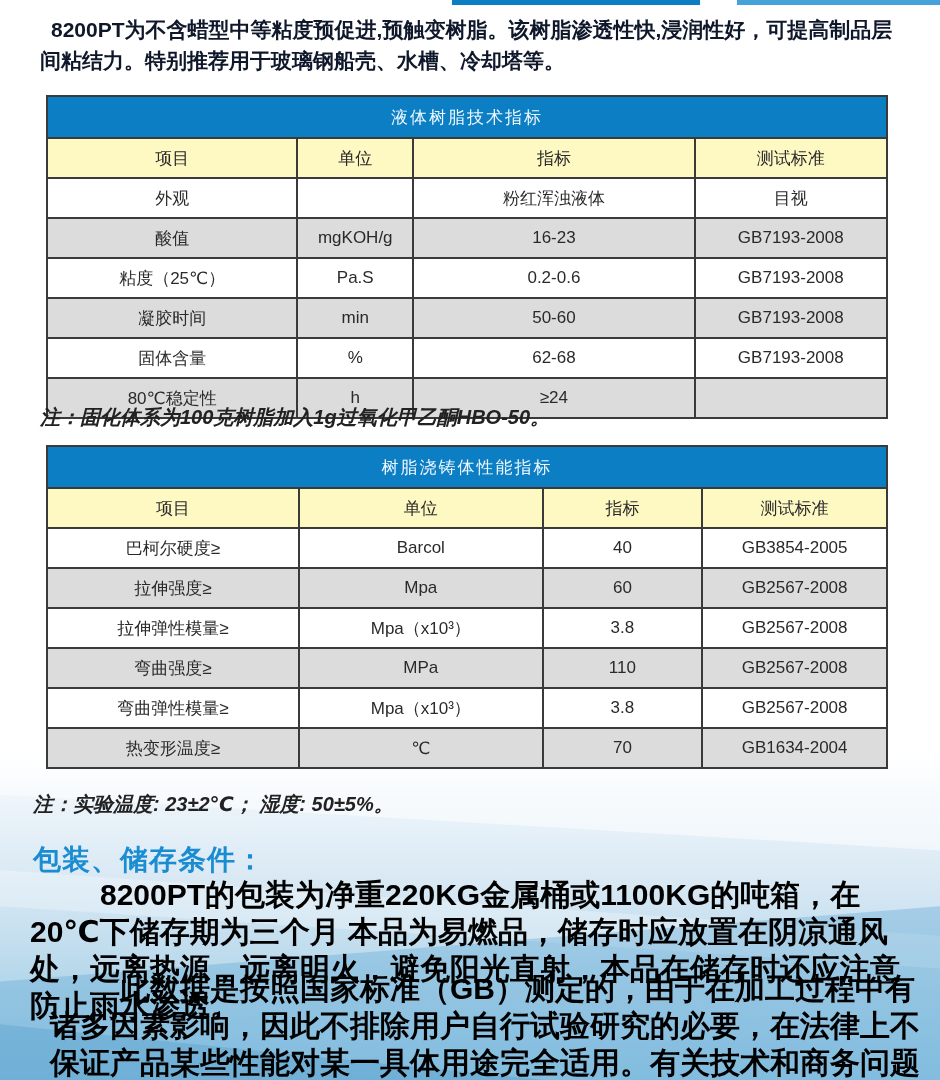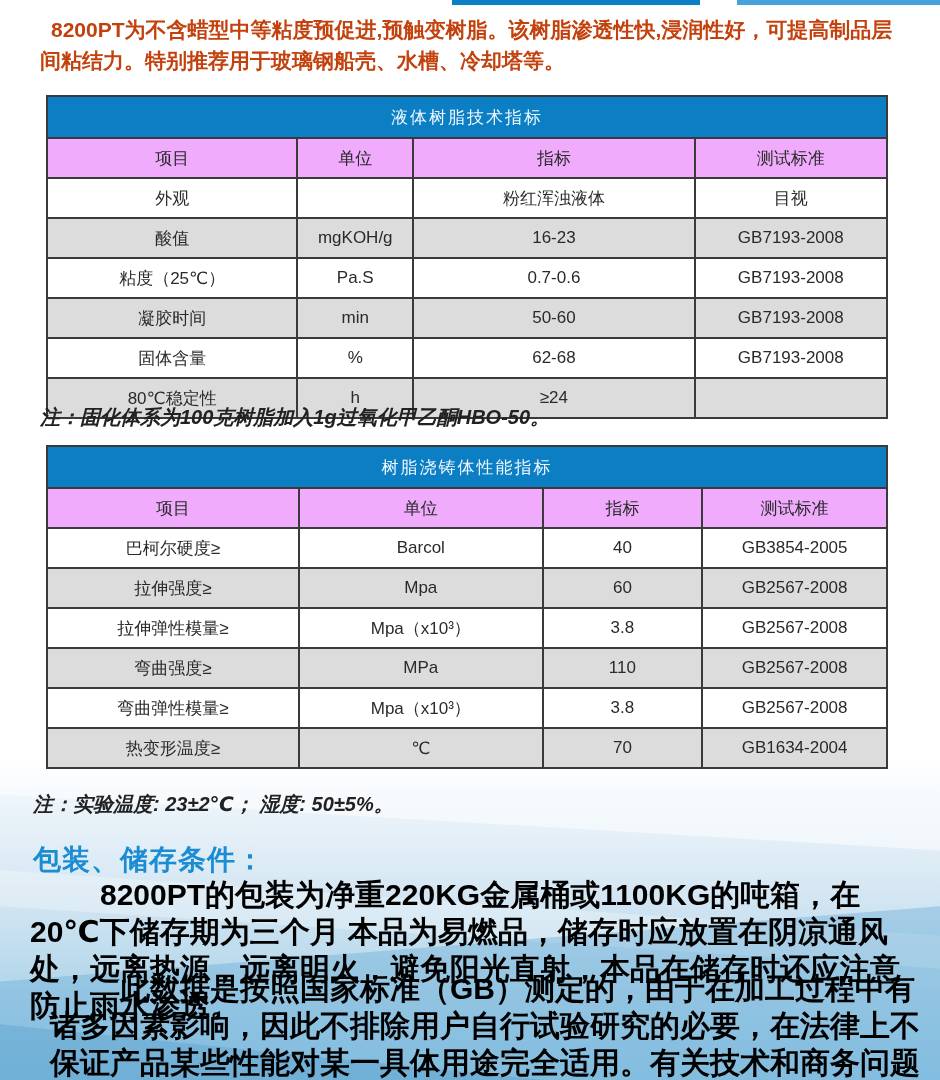--- a/index.html
+++ b/index.html
@@ -19,21 +19,21 @@
   .poly-b{background:rgba(255,255,255,.28);clip-path:polygon(0 36%,100% 56%,100% 66%,0 47%);}
   .poly-c{background:rgba(96,168,214,.38);clip-path:polygon(0 70%,100% 47%,100% 100%,0 100%);}
   .poly-d{background:rgba(58,138,192,.25);clip-path:polygon(0 83%,58% 100%,0 100%);}
   
   .edge{position:absolute;top:0;height:5px;}
   .edge.s1{left:452px;width:248px;background:#0b7ec4;}
   .edge.s2{left:737px;width:203px;background:#47a2da;}
   
   .intro{
     position:absolute;top:14px;left:40px;width:868px;
-    font-size:21px;line-height:31px;font-weight:700;color:#c2410c;
+    font-size:21px;line-height:31px;font-weight:700;color:#0f172a;
     text-indent:11px;margin:0;
   }
   .note{
     position:absolute;left:40px;font-size:20px;font-weight:700;color:#222;margin:0;font-style:italic;
   }
   .note1{top:404px;}
   .note2{top:791px;left:33px;}
   .sec-heading{
     position:absolute;top:841px;left:33px;margin:0;
     font-size:28px;font-weight:800;color:#1a8cd2;letter-spacing:1px;
@@ -55,21 +55,21 @@
   .t1{top:95px;}
   .t2{top:445px;}
   table.spec th,table.spec td{
     border:2px solid #3a3a3a;height:38px;padding:0 4px;
     font-weight:500;overflow:hidden;white-space:nowrap;
   }
   table.spec tr.title th{
     background:#0b7ec4;color:#eef8ff;height:40px;
     font-size:17px;font-weight:500;letter-spacing:2px;text-align:center;
   }
-  table.spec tr.cols th{background:#f0abfc;font-weight:500;}
+  table.spec tr.cols th{background:#fef9c3;font-weight:500;}
   table.spec tbody tr:nth-child(odd){background:#ffffff;}
   table.spec tbody tr:nth-child(even){background:#dcdcdc;}
   
   .t1 col.c1{width:29.8%;} .t1 col.c2{width:13.8%;} .t1 col.c3{width:33.5%;} .t1 col.c4{width:22.9%;}
   .t2 col.c1{width:30%;}   .t2 col.c2{width:29%;}   .t2 col.c3{width:19%;}   .t2 col.c4{width:22%;}
 </style>
 </head>
 <body>
 
 <div class="bg">
@@ -111,21 +111,21 @@
       </tr>
       <tr>
         <td>酸值</td>
         <td>mgKOH/g</td>
         <td>16-23</td>
         <td>GB7193-2008</td>
       </tr>
       <tr>
         <td>粘度（25℃）</td>
         <td>Pa.S</td>
-        <td>0.7-0.6</td>
+        <td>0.2-0.6</td>
         <td>GB7193-2008</td>
       </tr>
       <tr>
         <td>凝胶时间</td>
         <td>min</td>
         <td>50-60</td>
         <td>GB7193-2008</td>
       </tr>
       <tr>
         <td>固体含量</td>

